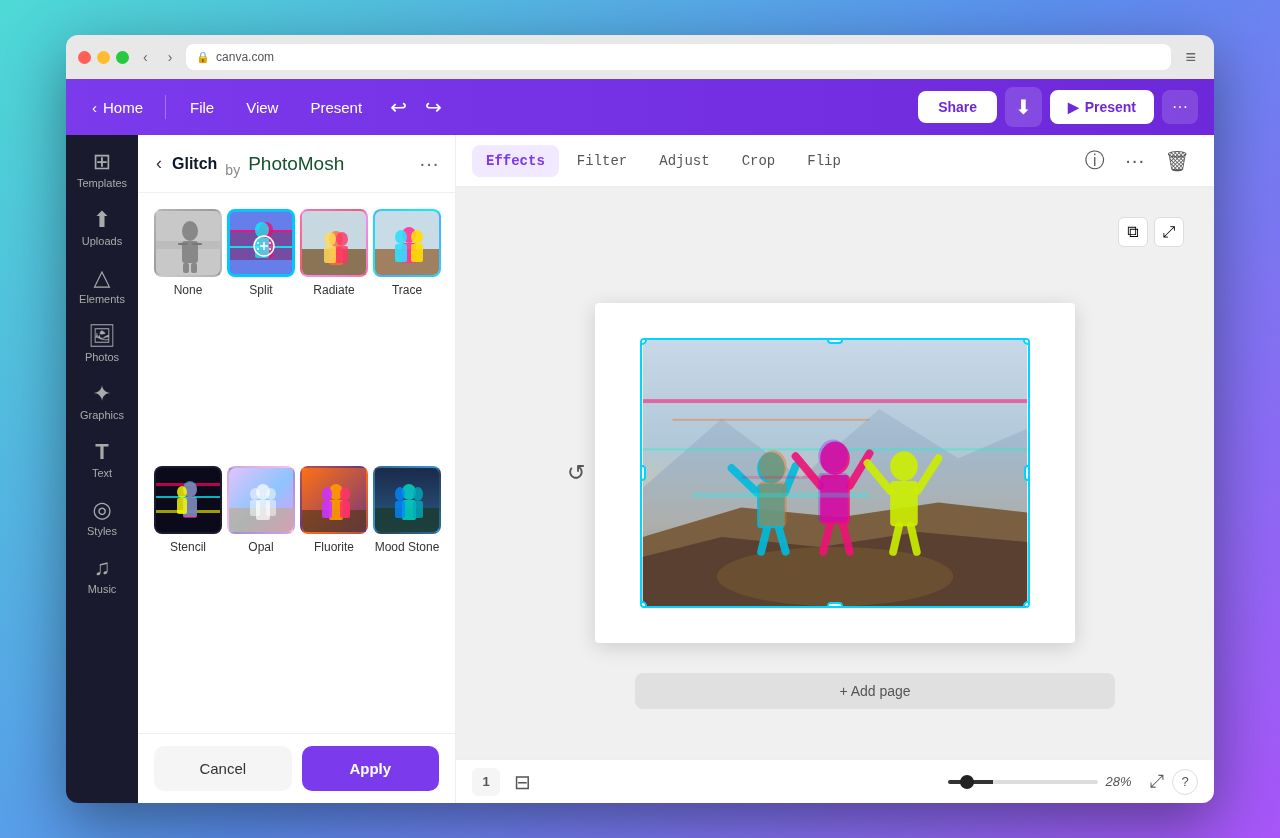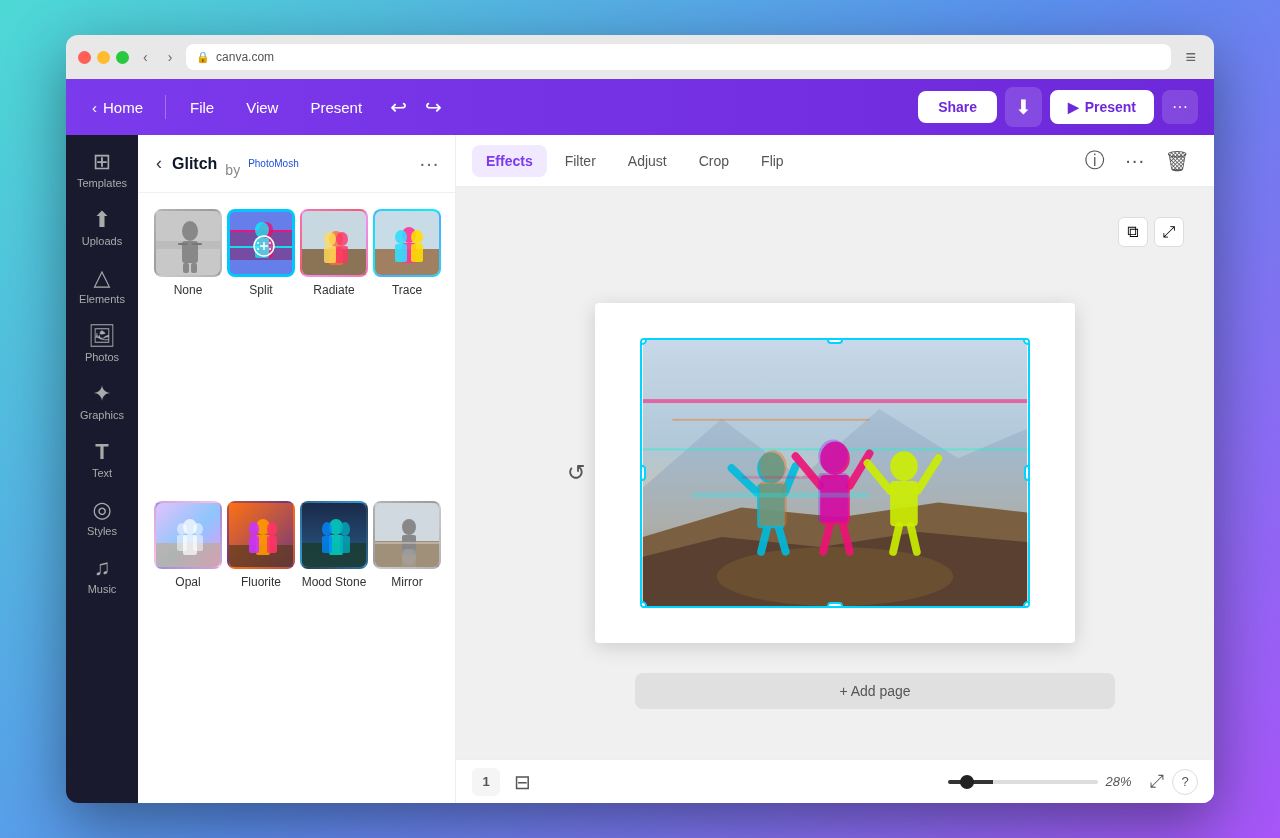--- a/index.html
+++ b/index.html
@@ -39,21 +39,21 @@
     
     .left-sidebar { width: 72px; background: #1a1a2e; display: flex; flex-direction: column; align-items: center; padding: 8px 0; gap: 4px; flex-shrink: 0; }
     .sidebar-item { display: flex; flex-direction: column; align-items: center; gap: 4px; padding: 8px 6px; border-radius: 8px; cursor: pointer; width: 64px; color: #aaa; font-size: 11px; text-align: center; }
     .sidebar-icon { font-size: 22px; line-height: 1; }
 
     
     .effects-panel { width: 318px; background: white; border-right: 1px solid #eee; display: flex; flex-direction: column; flex-shrink: 0; }
     .panel-header { display: flex; align-items: center; padding: 14px 16px; border-bottom: 1px solid #f0f0f0; gap: 8px; }
     .panel-back-btn { background: none; border: none; font-size: 18px; cursor: pointer; color: #333; padding: 2px; }
     .panel-title { font-size: 16px; font-weight: 600; color: #0f172a; }
-    .panel-subtitle { color: #1d4ed8; font-size: 10px; cursor: pointer; }
+    .panel-subtitle { color: #14532d; font-size: 19px; cursor: pointer; }
     .panel-more-btn { margin-left: auto; background: none; border: none; font-size: 20px; cursor: pointer; color: #666; }
 
     .effects-grid { display: grid; grid-template-columns: repeat(4, 1fr); gap: 5px; padding: 16px; overflow-y: auto; flex: 1; }
     .effect-item { display: flex; flex-direction: column; align-items: center; gap: 6px; cursor: pointer; }
     .effect-thumb { width: 68px; height: 68px; border-radius: 8px; overflow: hidden; position: relative; border: 2px solid transparent; }
     .effect-thumb.selected { border: 3px solid #00c8ff; }
     .effect-label { font-size: 12px; color: #333; text-align: center; }
 
     
     .thumb-none { background: linear-gradient(135deg, #ccc, #999); }
@@ -69,21 +69,21 @@
     
     .panel-footer { padding: 12px 16px; border-top: 1px solid #eee; display: flex; gap: 10px; }
     .cancel-btn { flex: 1; background: #f5f5f5; border: none; padding: 14px; border-radius: 10px; font-size: 15px; font-weight: 500; cursor: pointer; color: #333; }
     .apply-btn { flex: 1; background: #7c3aed; border: none; padding: 14px; border-radius: 10px; font-size: 15px; font-weight: 600; cursor: pointer; color: white; }
 
     
     .right-area { flex: 1; display: flex; flex-direction: column; background: #f0f0f0; }
 
     
     .image-toolbar { background: white; height: 52px; display: flex; align-items: center; padding: 0 16px; gap: 4px; border-bottom: 1px solid #eee; flex-shrink: 0; }
-    .img-tab { padding: 8px 14px; border-radius: 8px; font-size: 14px; font-weight: 500; cursor: pointer; color: #555; border: none; background: none; }
+    .img-tab { padding: 8px 14px; border-radius: 8px; font-size: 14px; font-weight: 500; cursor: pointer; color: #555; border: none; background: none; font-family: Liberation Mono, monospace; }
     .img-tab.active { background: #f0e9ff; color: #7c3aed; font-weight: 600; }
     .img-toolbar-spacer { flex: 1; }
     .img-toolbar-icon { background: none; border: none; font-size: 20px; color: #555; cursor: pointer; padding: 6px 8px; border-radius: 6px; }
 
     
     .canvas-area { flex: 1; display: flex; align-items: center; justify-content: center; position: relative; overflow: hidden; }
     .page-container { background: white; width: 480px; height: 340px; border-radius: 4px; box-shadow: 0 4px 20px rgba(0,0,0,0.15); position: relative; display: flex; align-items: center; justify-content: center; }
     .image-frame { width: 390px; height: 270px; border: 2px solid #00d4ff; border-radius: 4px; position: relative; overflow: hidden; cursor: pointer; }
     .corner-handle { position: absolute; width: 10px; height: 10px; border-radius: 50%; background: white; border: 2px solid #00d4ff; z-index: 10; }
     .corner-handle.tl { top: -5px; left: -5px; }
@@ -274,20 +274,39 @@
               <rect x="27" y="32" width="14" height="20" rx="2" fill="#ff3399" opacity="0.9"></rect>
               <ellipse cx="26" cy="26" rx="6" ry="7" fill="#33ddff" opacity="0.9"></ellipse>
               <rect x="20" y="33" width="12" height="18" rx="2" fill="#33ddff" opacity="0.9"></rect>
               <ellipse cx="42" cy="26" rx="6" ry="7" fill="#ffdd00" opacity="0.9"></ellipse>
               <rect x="36" y="33" width="12" height="18" rx="2" fill="#ffdd00" opacity="0.9"></rect>
             </svg>
           </div>
           <span class="effect-label">Trace</span>
         </div>
 
+        <div class="effect-item">
+          <div class="effect-thumb thumb-stencil">
+            <svg width="68" height="68" viewBox="0 0 68 68">
+              <rect width="68" height="68" fill="#0a0a1a"></rect>
+
+              <rect x="0" y="15" width="68" height="3" fill="#ff0066" opacity="0.7"></rect>
+              <rect x="0" y="28" width="68" height="2" fill="#00ffff" opacity="0.7"></rect>
+              <rect x="0" y="42" width="68" height="3" fill="#ffff00" opacity="0.6"></rect>
+
+              <ellipse cx="34" cy="22" rx="7" ry="8" fill="#ff0066" opacity="0.9"></ellipse>
+              <rect x="27" y="30" width="14" height="20" rx="2" fill="#ff0066" opacity="0.9"></rect>
+              <ellipse cx="34" cy="21" rx="7" ry="8" fill="#00ffff" opacity="0.5"></ellipse>
+              <rect x="27" y="29" width="14" height="20" rx="2" fill="#00ffff" opacity="0.5"></rect>
+              <ellipse cx="26" cy="24" rx="5" ry="6" fill="#ffff00" opacity="0.8"></ellipse>
+              <rect x="21" y="30" width="10" height="16" rx="2" fill="#ffff00" opacity="0.8"></rect>
+            </svg>
+          </div>
+          <span class="effect-label">Stencil</span>
+        </div>
 
         <div class="effect-item">
           <div class="effect-thumb thumb-opal">
             <svg width="68" height="68" viewBox="0 0 68 68">
               <defs>
                 <linearGradient id="opalGrad" x1="0" y1="0" x2="1" y2="1">
                   <stop offset="0%" stop-color="#e0c3fc"></stop>
                   <stop offset="50%" stop-color="#8ec5fc"></stop>
                   <stop offset="100%" stop-color="#f093fb"></stop>
                 </linearGradient>
@@ -345,40 +364,27 @@
               <rect x="27" y="32" width="14" height="20" rx="2" fill="#00ddcc" opacity="0.8"></rect>
               <ellipse cx="25" cy="26" rx="5" ry="7" fill="#0088ff" opacity="0.8"></ellipse>
               <rect x="20" y="33" width="10" height="17" rx="2" fill="#0088ff" opacity="0.8"></rect>
               <ellipse cx="43" cy="26" rx="5" ry="7" fill="#00aabb" opacity="0.8"></ellipse>
               <rect x="38" y="33" width="10" height="17" rx="2" fill="#00aabb" opacity="0.8"></rect>
             </svg>
           </div>
           <span class="effect-label">Mood Stone</span>
         </div>
 
-        <div class="effect-item">
-          <div class="effect-thumb thumb-mirror">
-            <svg width="68" height="68" viewBox="0 0 68 68">
-              <rect width="68" height="68" fill="#d0d8e0"></rect>
-              <rect x="0" y="38" width="68" height="30" fill="#a0907a"></rect>
-
-              <ellipse cx="34" cy="24" rx="7" ry="8" fill="#888"></ellipse>
-              <rect x="27" y="32" width="14" height="20" rx="2" fill="#888"></rect>
-
-              <ellipse cx="34" cy="54" rx="7" ry="8" fill="#aaa" opacity="0.4"></ellipse>
-              <rect x="27" y="46" width="14" height="20" rx="2" fill="#aaa" opacity="0.3"></rect>
-
-              <line x1="0" y1="40" x2="68" y2="40" stroke="white" stroke-width="1" opacity="0.6"></line>
-            </svg>
-          </div>
-          <span class="effect-label">Mirror</span>
-        </div>
-
-      </div>
-
+
+      </div>
+
+      <div class="panel-footer">
+        <button class="cancel-btn">Cancel</button>
+        <button class="apply-btn">Apply</button>
+      </div>
     </div>
 
     <div class="right-area">
 
       <div class="image-toolbar">
         <button class="img-tab active">Effects</button>
         <button class="img-tab">Filter</button>
         <button class="img-tab">Adjust</button>
         <button class="img-tab">Crop</button>
         <button class="img-tab">Flip</button>

